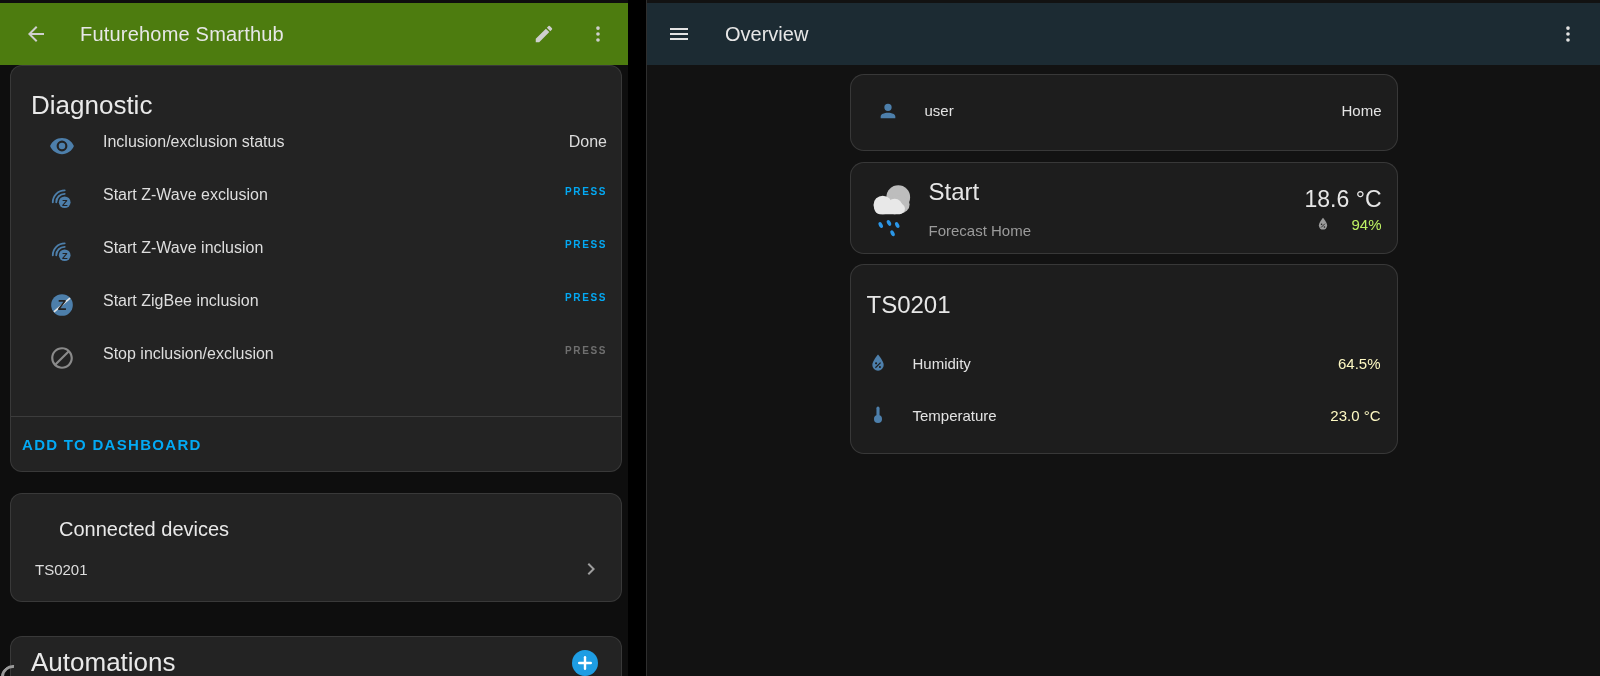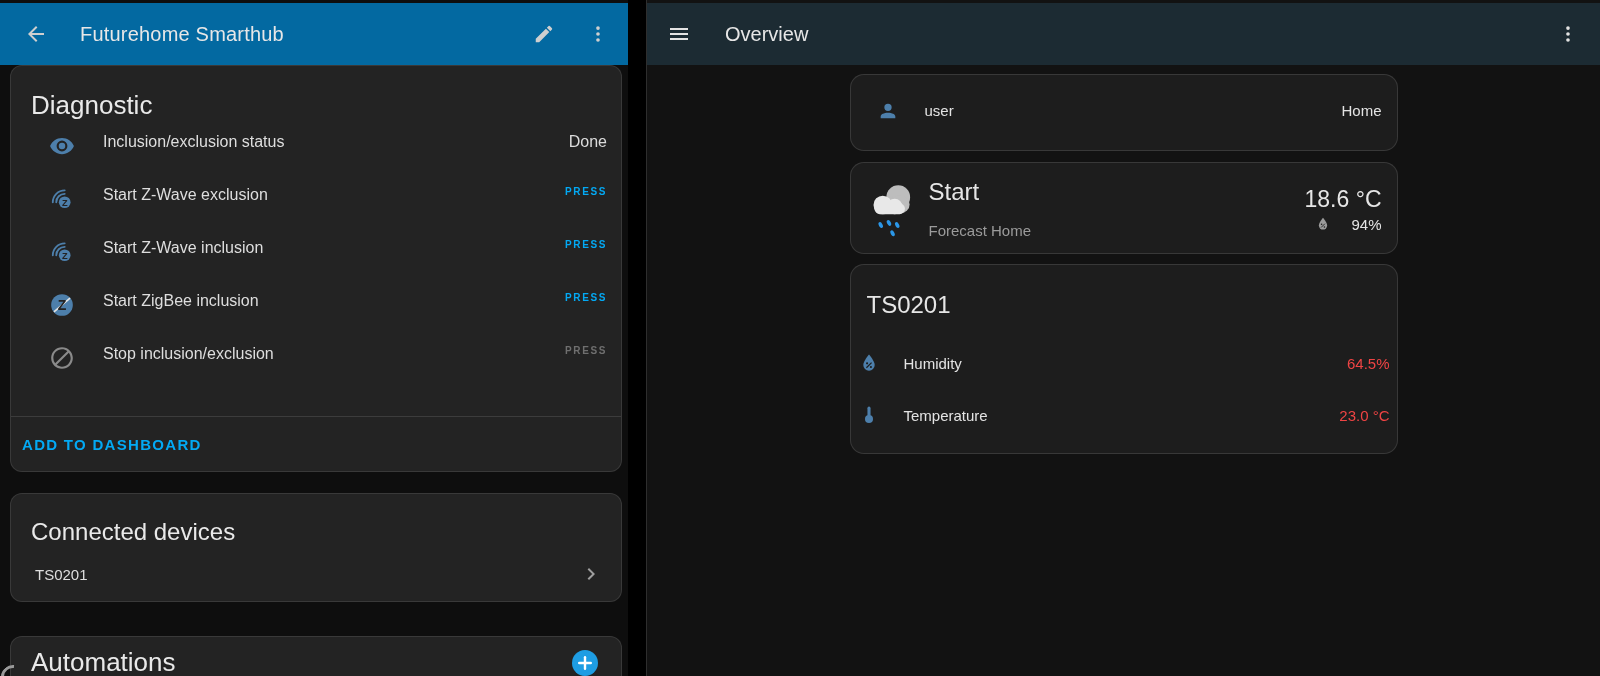--- a/index.html
+++ b/index.html
@@ -2,21 +2,21 @@
 <html><head>
 <meta charset="utf-8">
 <style>
   * { margin:0; padding:0; box-sizing:border-box; }
   html,body { background:#000; }
   body { font-family:"Liberation Sans", sans-serif; }
   #screen { position:relative; width:1600px; height:676px; background:#000; overflow:hidden; }
 
   
   .left-window { position:absolute; left:0; top:0; width:628px; height:676px; background:#0e0e0e; overflow:hidden; }
-  .left-topbar { position:absolute; top:3px; left:0; width:100%; height:62px; background:#0369a1;
+  .left-topbar { position:absolute; top:3px; left:0; width:100%; height:62px; background:#4d7c0f;
                  display:flex; align-items:center; padding:0 16px 0 22px; }
   .left-topbar .title { margin-left:30px; font-size:20px; color:#e7e7e7; letter-spacing:.2px; }
   .topbar-spacer { flex:1; }
   .icon-btn { display:flex; align-items:center; justify-content:center; width:28px; height:28px; color:#cfcfcf; cursor:pointer; }
   .icon-btn + .icon-btn { margin-left:26px; }
 
   .left-content { position:absolute; top:65px; left:10px; width:612px; }
   .card { background:#232323; border:1px solid rgba(255,255,255,0.10); border-radius:12px; }
   .card-title { padding:24px 16px 0 20px; font-size:26px; color:#e9e9e9; font-weight:400; }
 
@@ -63,30 +63,30 @@
   .user-card .st { margin-left:auto; font-size:15px; color:#e3e3e3; }
 
   .weather-card { margin-top:11px; height:92px; display:flex; align-items:center; padding:0 15px 0 6px; cursor:pointer; }
   .weather-icon { width:66px; height:66px; flex:0 0 auto; }
   .weather-main { margin-left:6px; }
   .weather-main .cond { font-size:24px; color:#e6e6e6; line-height:29px; }
   .weather-main .sub { font-size:15px; color:#9b9b9b; margin-top:16px; }
   .weather-right { margin-left:auto; text-align:right; }
   .weather-right .temp { font-size:23px; color:#e6e6e6; line-height:30px; }
   .weather-right .hum { margin-top:2px; display:flex; align-items:center; justify-content:flex-end; gap:20px;
-                        font-size:15px; color:#e5e5e5; }
+                        font-size:15px; color:#bef264; }
   .weather-right .hum .ic { width:16px; height:16px; color:#9b9b9b; display:flex; }
 
   .device-card { margin-top:10px; height:190px; }
   .device-card .rtitle { padding:26px 16px 0 16px; font-size:24px; color:#e6e6e6; font-weight:400; }
   .rrows { margin-top:18px; }
-  .rrow { height:52px; display:flex; align-items:center; padding:0 7px; cursor:pointer; }
+  .rrow { height:52px; display:flex; align-items:center; padding:0 16px; cursor:pointer; }
   .rrow .ic { width:22px; height:22px; color:#4d7fab; display:flex; align-items:center; }
   .rrow .lbl { margin-left:24px; font-size:15px; color:#e3e3e3; }
-  .rrow .val { margin-left:auto; font-size:15px; color:#ef4444; }
+  .rrow .val { margin-left:auto; font-size:15px; color:#fef9c3; }
 
   svg { display:block; }
 </style>
 </head>
 <body>
 
 <div id="screen">
 
   <div class="left-window">
 
@@ -177,21 +177,21 @@
           </div>
         </div>
 
         <div class="card-divider"></div>
         <div class="card-footer">
           <span class="link-action">ADD TO DASHBOARD</span>
         </div>
       </div>
 
       <div class="card cd-card">
-        <div class="card-title" style="font-size:24px;">Connected devices</div>
+        <div class="card-title" style="font-size:20px;margin-left:28px;">Connected devices</div>
         <div class="device-row">
           <span class="nm">TS0201</span>
           <span class="chev">
             <svg width="24" height="24" viewBox="0 0 24 24">
                 <path fill="currentColor" d="M8.59 16.59 13.17 12 8.59 7.41 10 6l6 6-6 6z"></path>
               </svg>
           </span>
         </div>
       </div>
 

